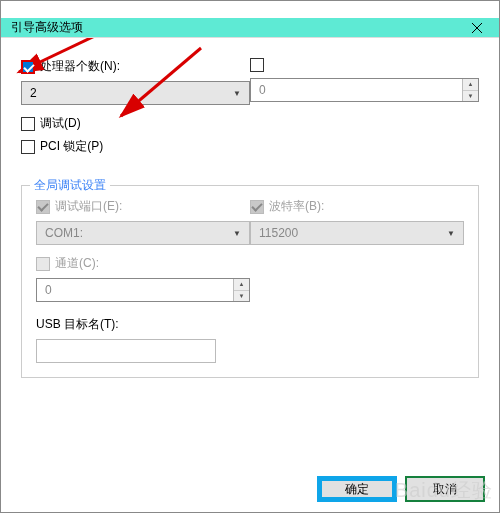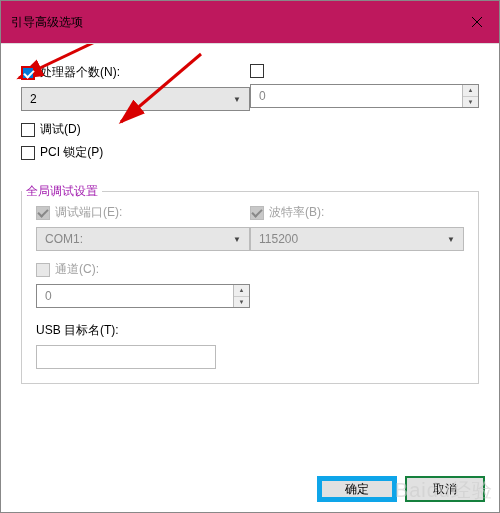--- a/index.html
+++ b/index.html
@@ -14,27 +14,28 @@
 .window {
   width: 500px;
   height: 513px;
   border: 1px solid #888;
   display: flex;
   flex-direction: column;
   background: #fff;
   position: relative;
 }
 .titlebar {
-  height: 43px;
+  height: 20px;
   display: flex;
   align-items: center;
   justify-content: space-between;
   padding-left: 10px;
   border-bottom: 1px solid #ddd;
-  background: #be185d;
+  background: #5eead4;
+  margin-top: 17px;
 }
 .titlebar-title { font-size: 12px; color: #000; }
 .close-btn {
   width: 45px;
   height: 30px;
   display: flex;
   align-items: center;
   justify-content: center;
   cursor: default;
 }
@@ -158,25 +159,25 @@
 
 .groupbox {
   border: 1px solid #ccc;
   margin-top: 4px;
   padding: 12px 14px 14px 14px;
   position: relative;
 }
 .groupbox-title {
   position: absolute;
   top: -9px;
-  left: 0;
+  left: 8px;
   background: #fff;
   padding: 0 4px;
   font-size: 12px;
-  color: #a21caf;
+  color: #3b82f6;
 }
 .text-input {
   width: 180px;
   height: 24px;
   border: 1px solid #888;
   background: #fff;
   padding: 0 6px;
 }
 .text-input.disabled {
   background: #fff;

